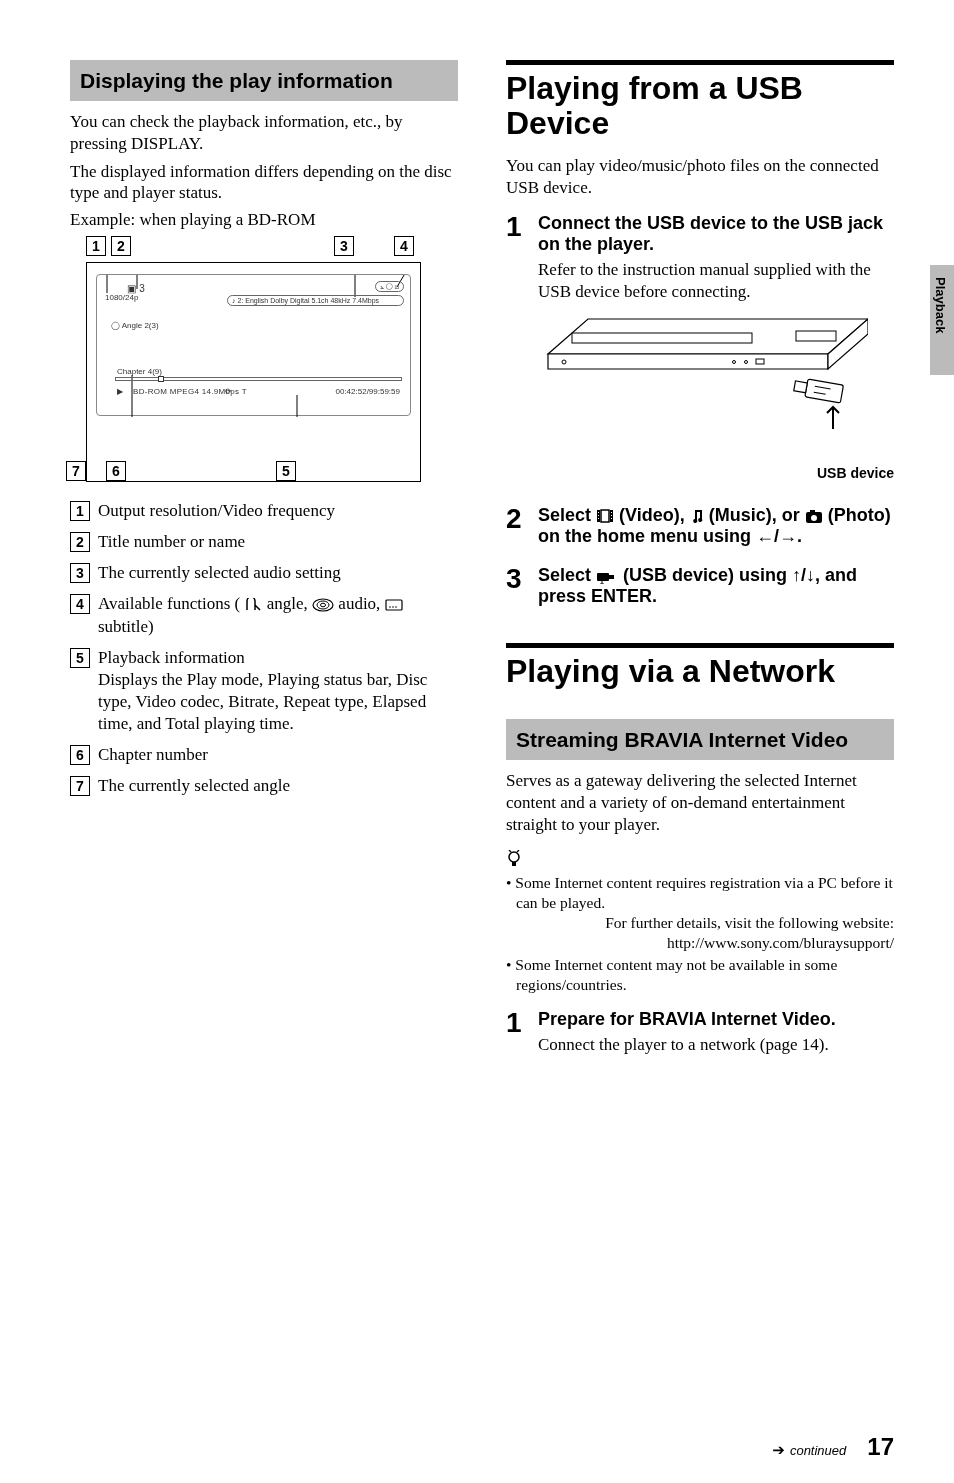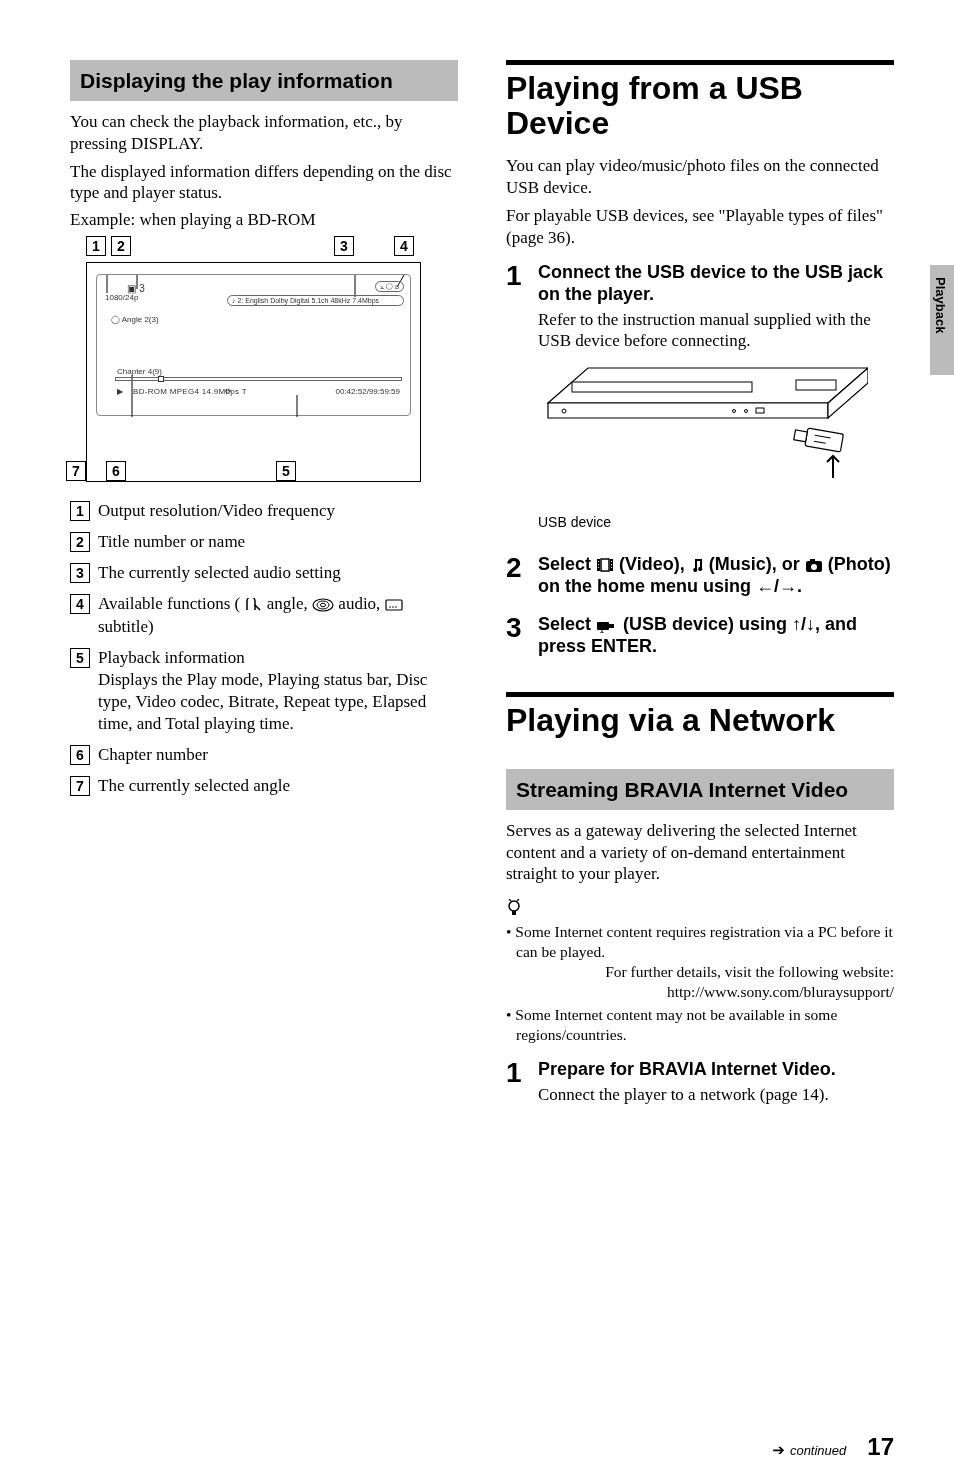--- a/index.html
+++ b/index.html
@@ -111,21 +111,23 @@
     margin-bottom: 3px;
   }
   .step-desc { font-size: 17px; line-height: 1.28; }
   .usb-diagram {
     margin-top: 6px;
     margin-bottom: 10px;
   }
   .usb-caption {
     font-family: Arial, sans-serif;
     font-size: 14px;
+    text-align: right;
     margin-top: 2px;
+    font-weight: bold;
   }
   .tip-icon { font-size: 19px; margin-top: 8px; line-height: 1; }
   ul.tips { list-style: none; padding: 0; margin-top: 2px; }
   ul.tips li {
     font-size: 15.5px;
     line-height: 1.3;
     padding-left: 10px;
     text-indent: -10px;
     margin-bottom: 2px;
   }
@@ -202,21 +204,21 @@
           <line x1="258" y1="22" x2="258" y2="-10" stroke="#000" stroke-width="1"></line>
           <line x1="300" y1="12" x2="313" y2="-10" stroke="#000" stroke-width="1"></line>
           <line x1="35" y1="100" x2="35" y2="170" stroke="#000" stroke-width="1"></line>
           <line x1="200" y1="120" x2="200" y2="170" stroke="#000" stroke-width="1"></line>
           <line x1="-4" y1="36" x2="-18" y2="200" stroke="#000" stroke-width="1"></line>
         </svg>
         <span style="position:absolute;left:30px;top:8px;font-size:10px;">▣ <span>3</span></span>
         <span class="pill" style="right:6px;top:6px;">⦛ ◯ ⊡</span>
         <span style="position:absolute;left:8px;top:18px;">1080/24p</span>
         <span class="pill" style="left:130px;top:20px;right:6px;border-radius:10px;">♪ <span>2: English Dolby Digital 5.1ch 48kHz  7.4Mbps</span></span>
-        <span style="position:absolute;left:14px;top:40px;">◯ <span>Angle  2(3)</span></span>
+        <span style="position:absolute;left:14px;top:46px;">◯ <span>Angle  2(3)</span></span>
         <span style="position:absolute;left:20px;top:92px;">Chapter 4(9)</span>
         <div style="position:absolute;left:18px;right:8px;top:102px;height:4px;border:1px solid #666;">
           <div style="position:absolute;left:42px;top:-2px;width:6px;height:6px;border:1px solid #333;background:#fff;"></div>
         </div>
         <span style="position:absolute;left:20px;top:112px;">▶</span>
         <span style="position:absolute;left:36px;top:112px;letter-spacing:0.3px;">BD-ROM  MPEG4  14.9Mbps        T</span>
         <span style="position:absolute;right:10px;top:112px;">00:42:52/99:59:59</span>
         <span style="position:absolute;left:128px;top:112px;">⟳</span>
       </div>
     </div>
@@ -272,21 +274,20 @@
         <div class="list-num">7</div>
         <div class="list-text">The currently selected angle</div>
       </div>
     </div>
   </div>
 
   <div class="col">
     <div class="rule-heavy"></div>
     <h1 class="h1">Playing from a USB Device</h1>
     <p class="body">You can play video/music/photo files on the connected USB device.</p>
-    <p class="body">For playable USB devices, see "Playable types of files" (page 36).</p>
 
     <div class="step-row">
       <div class="step-num">1</div>
       <div class="step-body">
         <div class="step-title">Connect the USB device to the USB jack on the player.</div>
         <div class="step-desc">Refer to the instruction manual supplied with the USB device before connecting.</div>
 
         <div class="usb-diagram">
           <svg width="330" height="150" viewBox="0 0 330 150">
 

